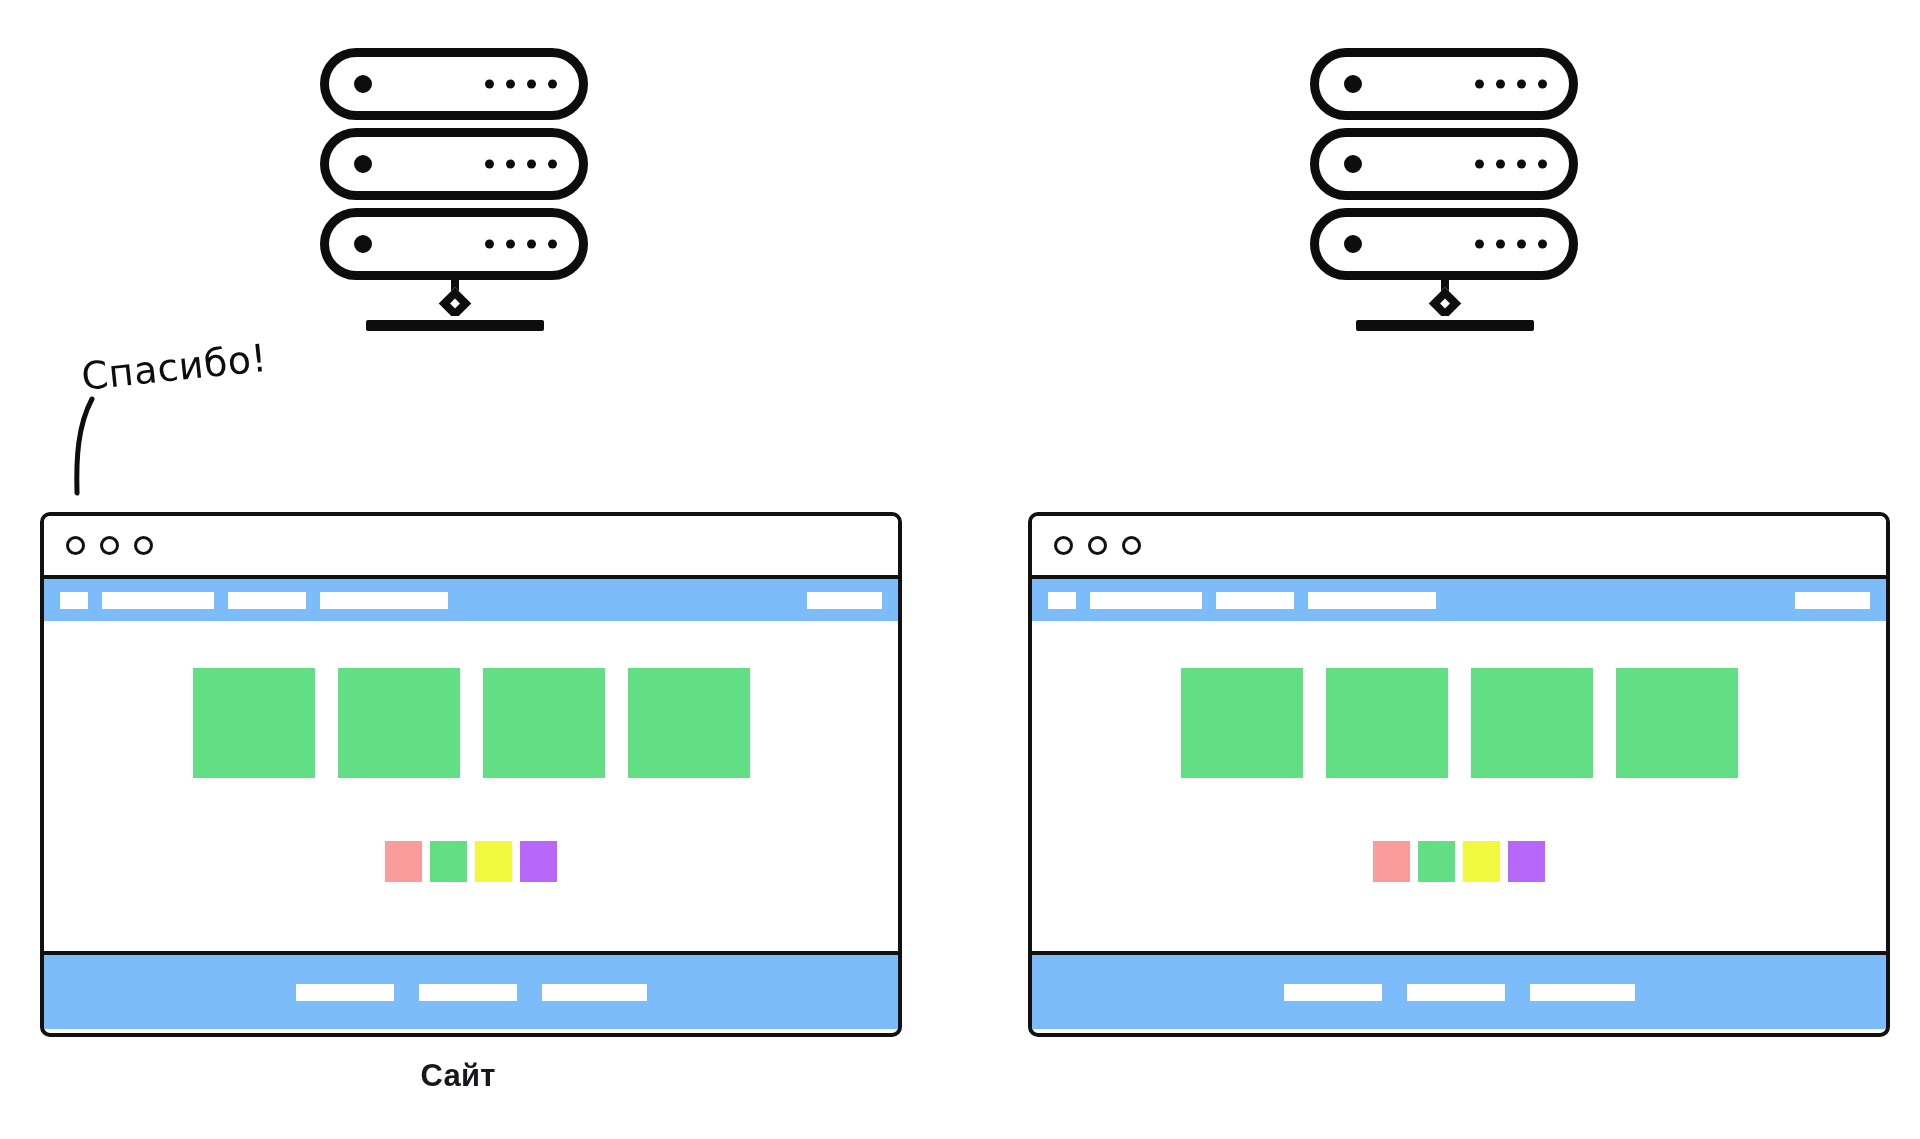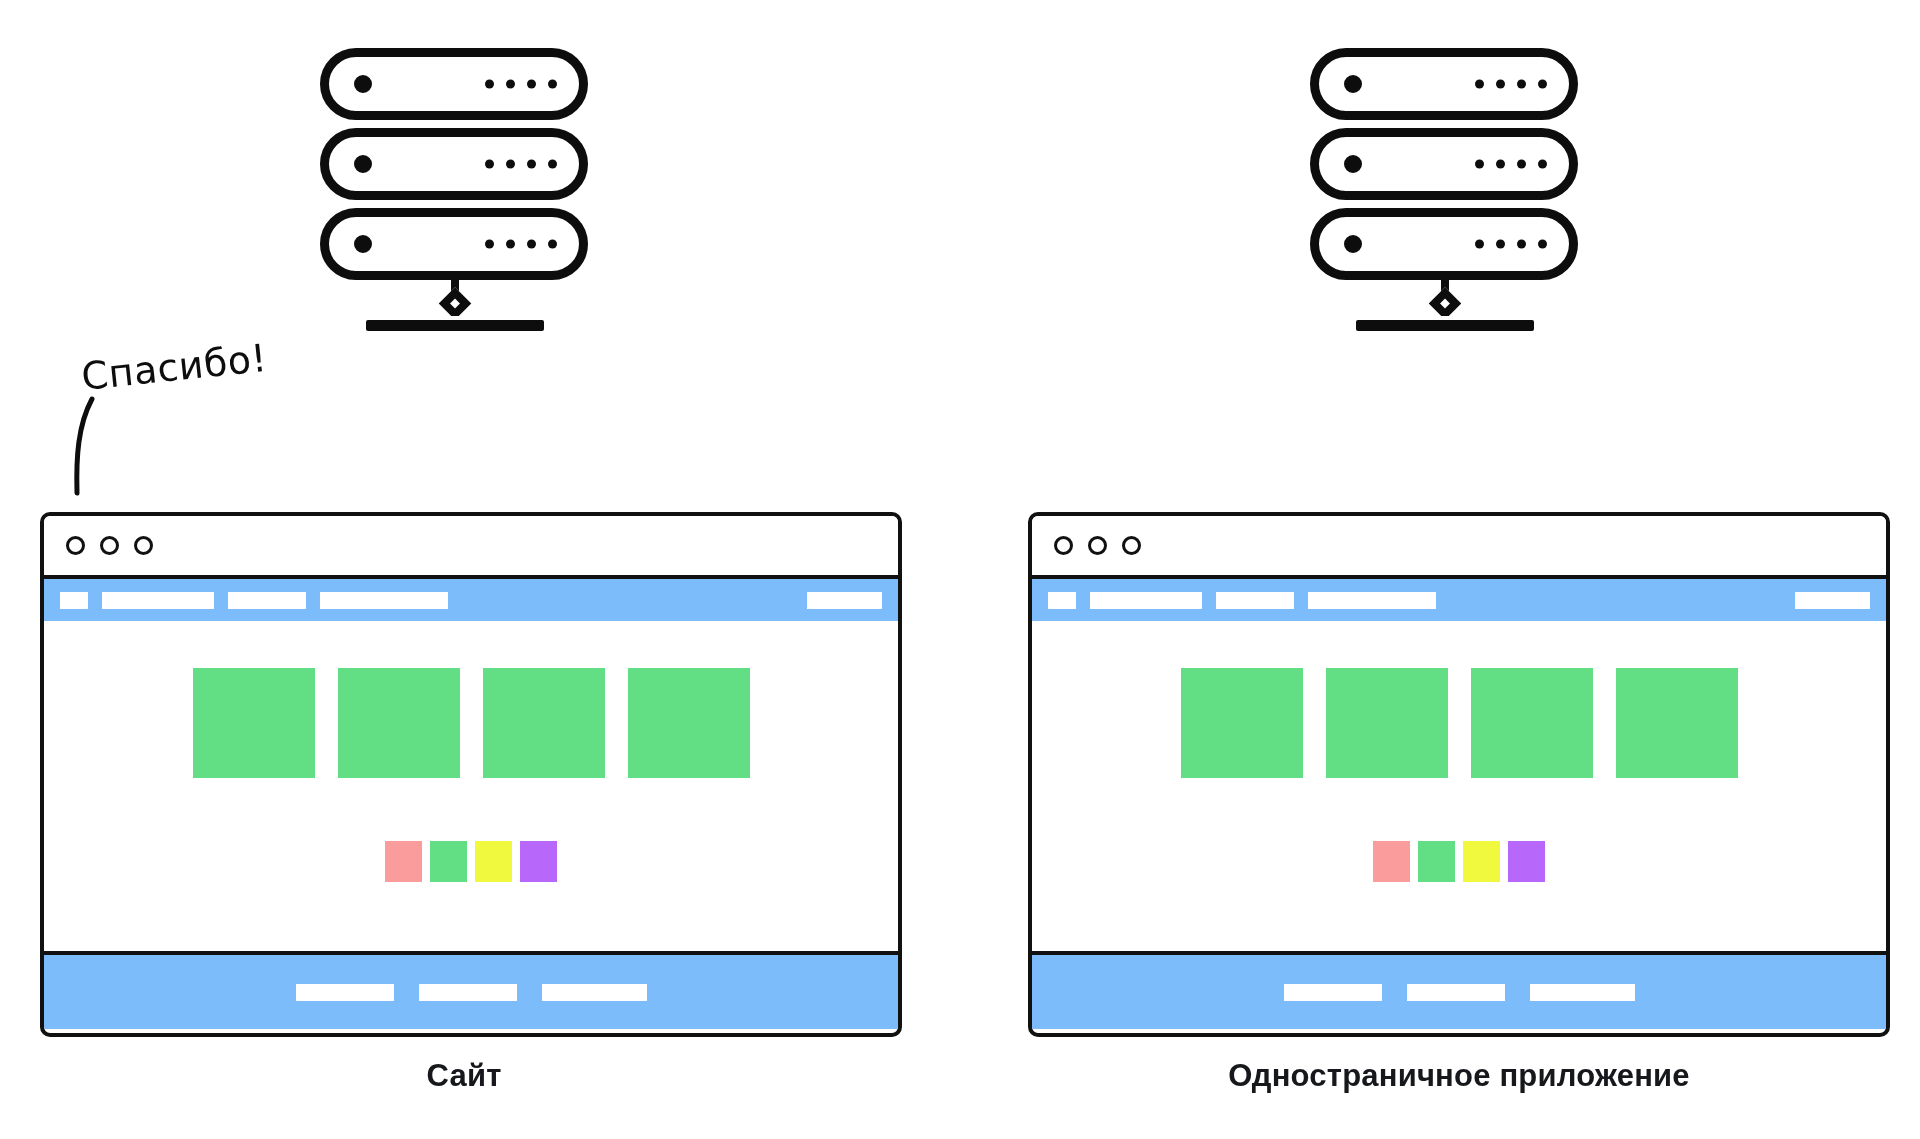--- a/index.html
+++ b/index.html
@@ -254,21 +254,21 @@
     position: absolute;
     top: 1058px;
     width: 862px;
     text-align: center;
     font-family: "Liberation Sans", sans-serif;
     font-size: 31px;
     font-weight: bold;
     color: #16181c;
     letter-spacing: 0.2px;
   }
-  .column.left  .caption { left: 33px; }
+  .column.left  .caption { left: 27px; }
   .column.right .caption { left: 28px; }
 </style>
 </head>
 <body>
 
 <div class="stage">
 
   <div class="column left">
 
     <div class="server-icon">
@@ -420,16 +420,15 @@
         </div>
       </div>
 
       <div class="browser-footer">
         <span class="footer-item" style="width:98px"></span>
         <span class="footer-item" style="width:98px"></span>
         <span class="footer-item" style="width:105px"></span>
       </div>
     </div>
 
-    <div class="caption">Одностраничное приложение</div>
   </div>
 
 </div>
 
 </body></html>

